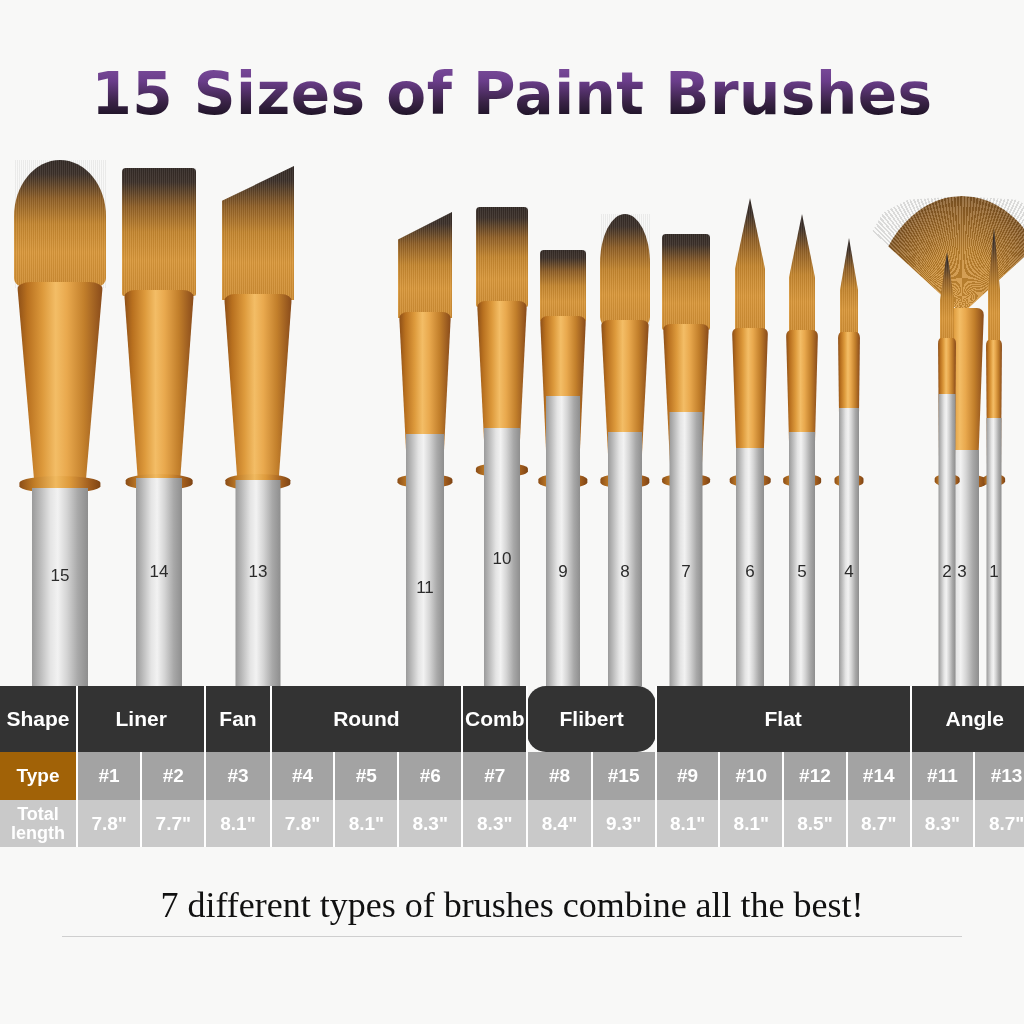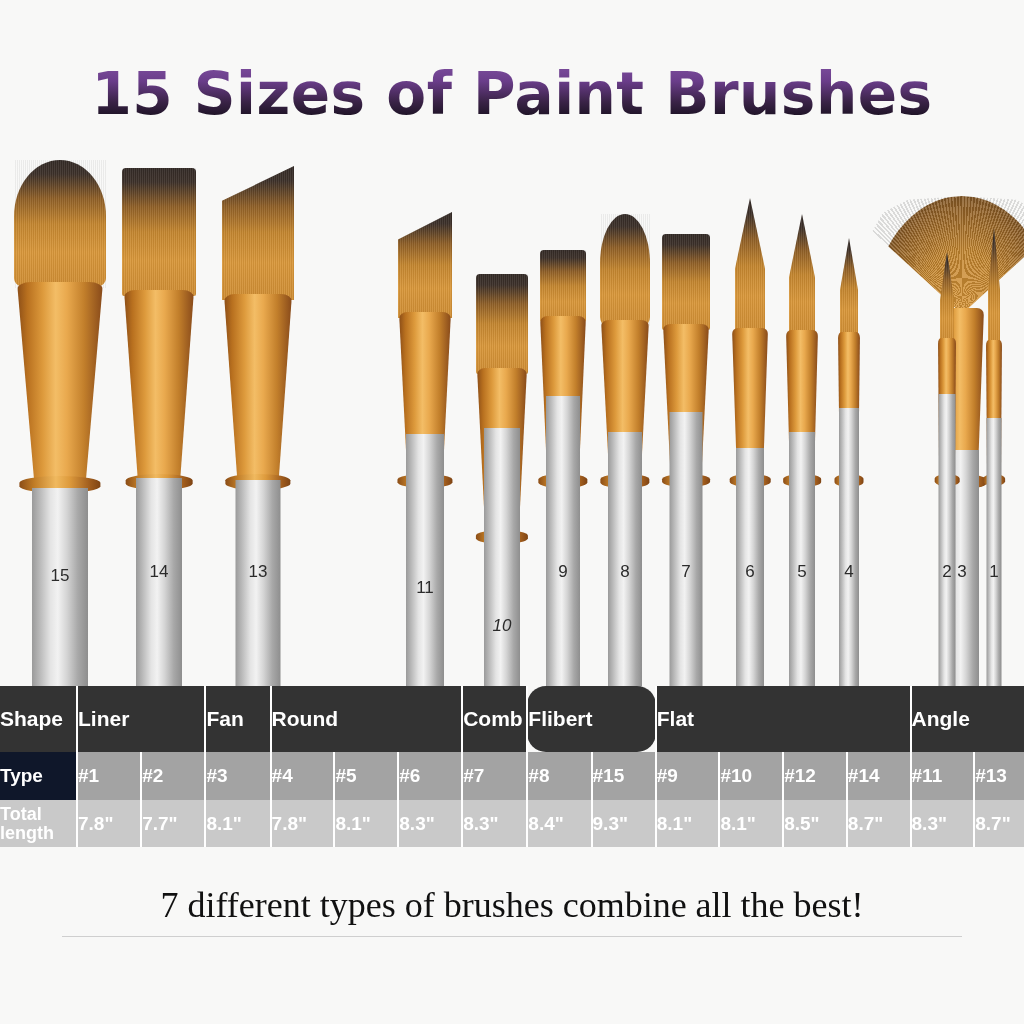--- a/index.html
+++ b/index.html
@@ -151,20 +151,21 @@
   #spec-table {
     position: absolute;
     left: 0;
     top: 686px;
     width: 1024px;
     border-collapse: collapse;
     table-layout: fixed;
   }
   #spec-table td {
     padding: 0;
+    text-align: center;
     vertical-align: middle;
     color: #ffffff;
     border-right: 2px solid #ffffff;
     font-family: "Liberation Sans", sans-serif;
     font-weight: bold;
     margin-top: 28px;
   }
   #spec-table tr.shape-row td {
     background: #333333;
     height: 66px;
@@ -177,21 +178,21 @@
   }
   #spec-table tr.len-row td {
     background: #c9c9c9;
     height: 47px;
     font-size: 19px;
   }
   #spec-table td.rowlabel {
     background: #333333;
     font-size: 21px;
   }
-  #spec-table tr.type-row td.rowlabel { background: #0f172a; }
+  #spec-table tr.type-row td.rowlabel { background: #a16207; }
   #spec-table tr.len-row td.rowlabel {
     background: #c9c9c9;
     font-size: 18px;
     line-height: 1.05;
   }
   #spec-table td:last-child { border-right: none; }
 
   
   #tagline {
     position: absolute;
@@ -250,21 +251,21 @@
       </div>
       <div class="brush" style="left: 398px; width: 54px; height: 474px;">
         <div class="brush-inner">
           <div class="bristle" style="width: 54px; height: 106px; top: 0px; clip-path: polygon(0% 26%, 100% 0%, 100% 100%, 0% 100%);"></div>
           <div class="ferrule c" style="width: 52px; height: 168px; top: 100px; border-radius: 16% 16% 32% 32% / 4% 4% 10% 10%; clip-path: polygon(0% 0%, 100% 0%, 83.6154% 100%, 16.3846% 100%);"></div>
           <div class="ferrule-collar" style="width: 55.1px; height: 14.28px; top: 262px;"></div>
           <div class="handle" style="width: 38px; height: 252px;"></div>
           <div class="handle-num" style="top: 366px;">11</div>
         </div>
       </div>
-      <div class="brush" style="left: 476px; width: 52px; height: 412px; font-style: italic;">
+      <div class="brush" style="left: 476px; width: 52px; height: 479px;">
         <div class="brush-inner">
           <div class="bristle" style="width: 52px; height: 100px; top: 0px; border-radius: 4px 4px 2px 2px;"></div>
           <div class="ferrule c" style="width: 50px; height: 168px; top: 94px; border-radius: 16% 16% 32% 32% / 4% 4% 10% 10%; clip-path: polygon(0% 0%, 100% 0%, 83.12% 100%, 16.88% 100%);"></div>
           <div class="ferrule-collar" style="width: 52.2px; height: 14.28px; top: 256px;"></div>
           <div class="handle" style="width: 36px; height: 258px;"></div>
           <div class="handle-num" style="top: 342px;">10</div>
         </div>
       </div>
       <div class="brush" style="left: 540px; width: 46px; height: 436px;">
         <div class="brush-inner">

